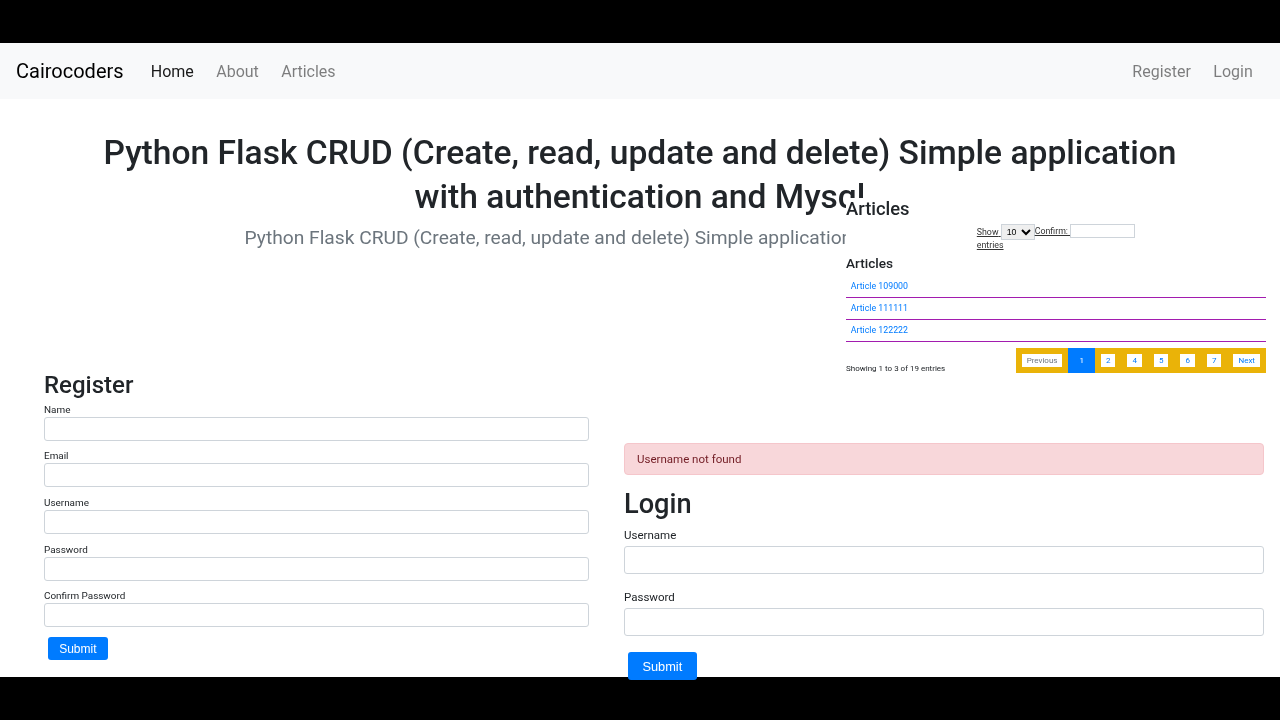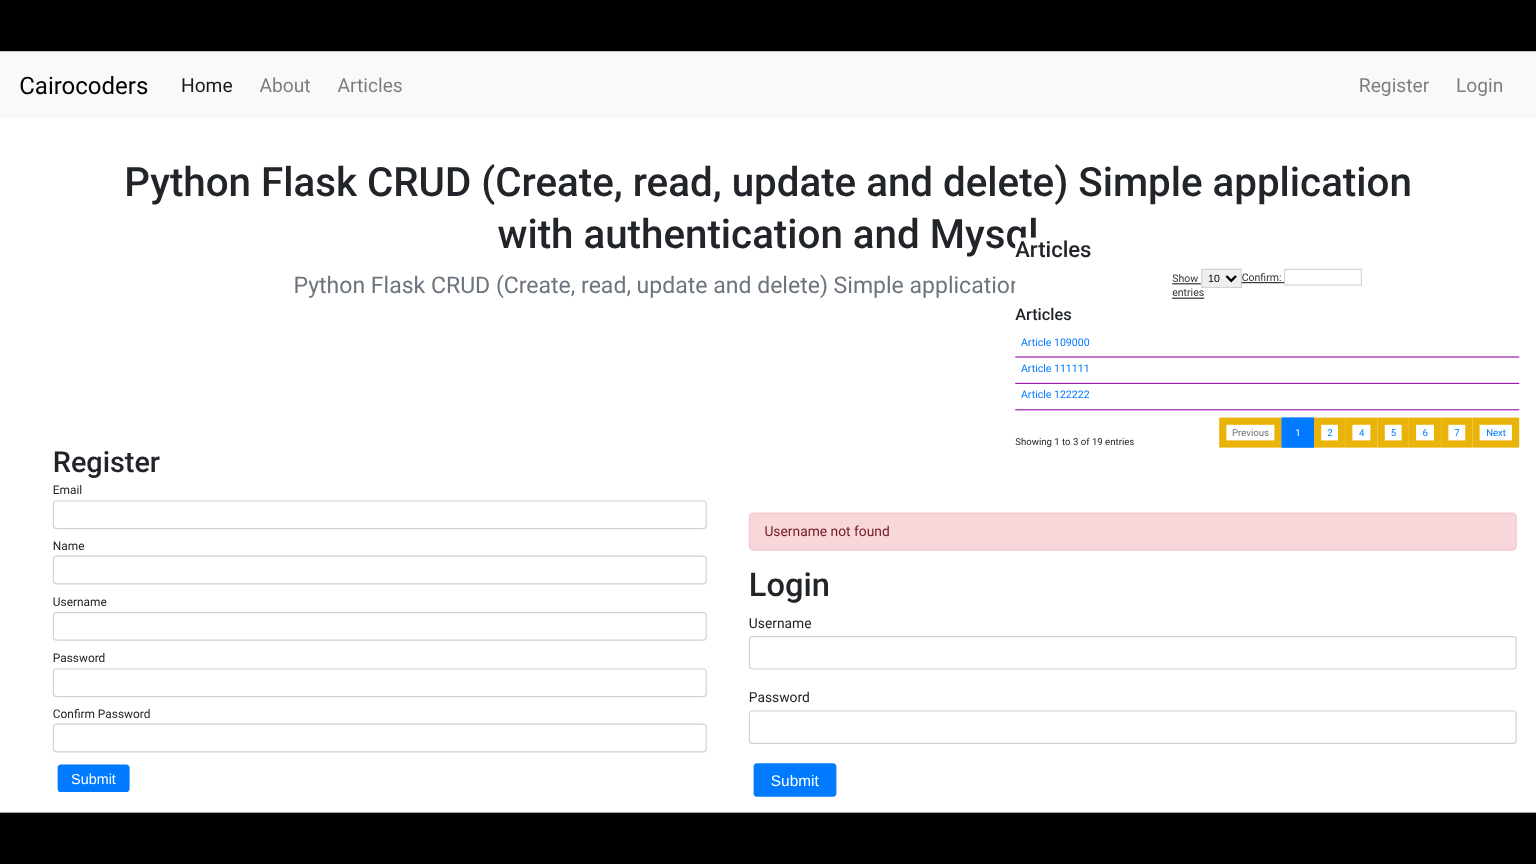--- a/index.html
+++ b/index.html
@@ -89,21 +89,21 @@
     width: 100%;
     padding: 0.25rem 0.4rem;
     font-size: 0.75rem;
     border: 1px solid #ced4da;
     border-radius: 3px;
     background: #fff;
   }
   .login-panel {
     position: absolute;
     left: 624px;
-    top: 384px;
+    top: 400px;
     width: 640px;
   }
   .alert-danger {
     background: #f8d7da;
     border: 1px solid #f5c6cb;
     color: #721c24;
     padding: 0.5rem 0.75rem;
     font-size: 0.72rem;
     border-radius: 4px;
     margin-bottom: 0.8rem;
@@ -199,25 +199,25 @@
         <span>6</span>
         <span>7</span>
         <span>Next</span>
       </div>
     </div>
   </div>
 
   <div class="register-panel">
     <h2>Register</h2>
     <div class="form-group">
+      <label>Name</label>
+      <input type="text" style="">
+    </div>
+    <div class="form-group">
       <label>Email</label>
-      <input type="text" style="">
-    </div>
-    <div class="form-group">
-      <label>Name</label>
       <input type="text" style="">
     </div>
     <div class="form-group">
       <label>Username</label>
       <input type="text" style="">
     </div>
     <div class="form-group">
       <label>Password</label>
       <input type="password" style="">
     </div>

